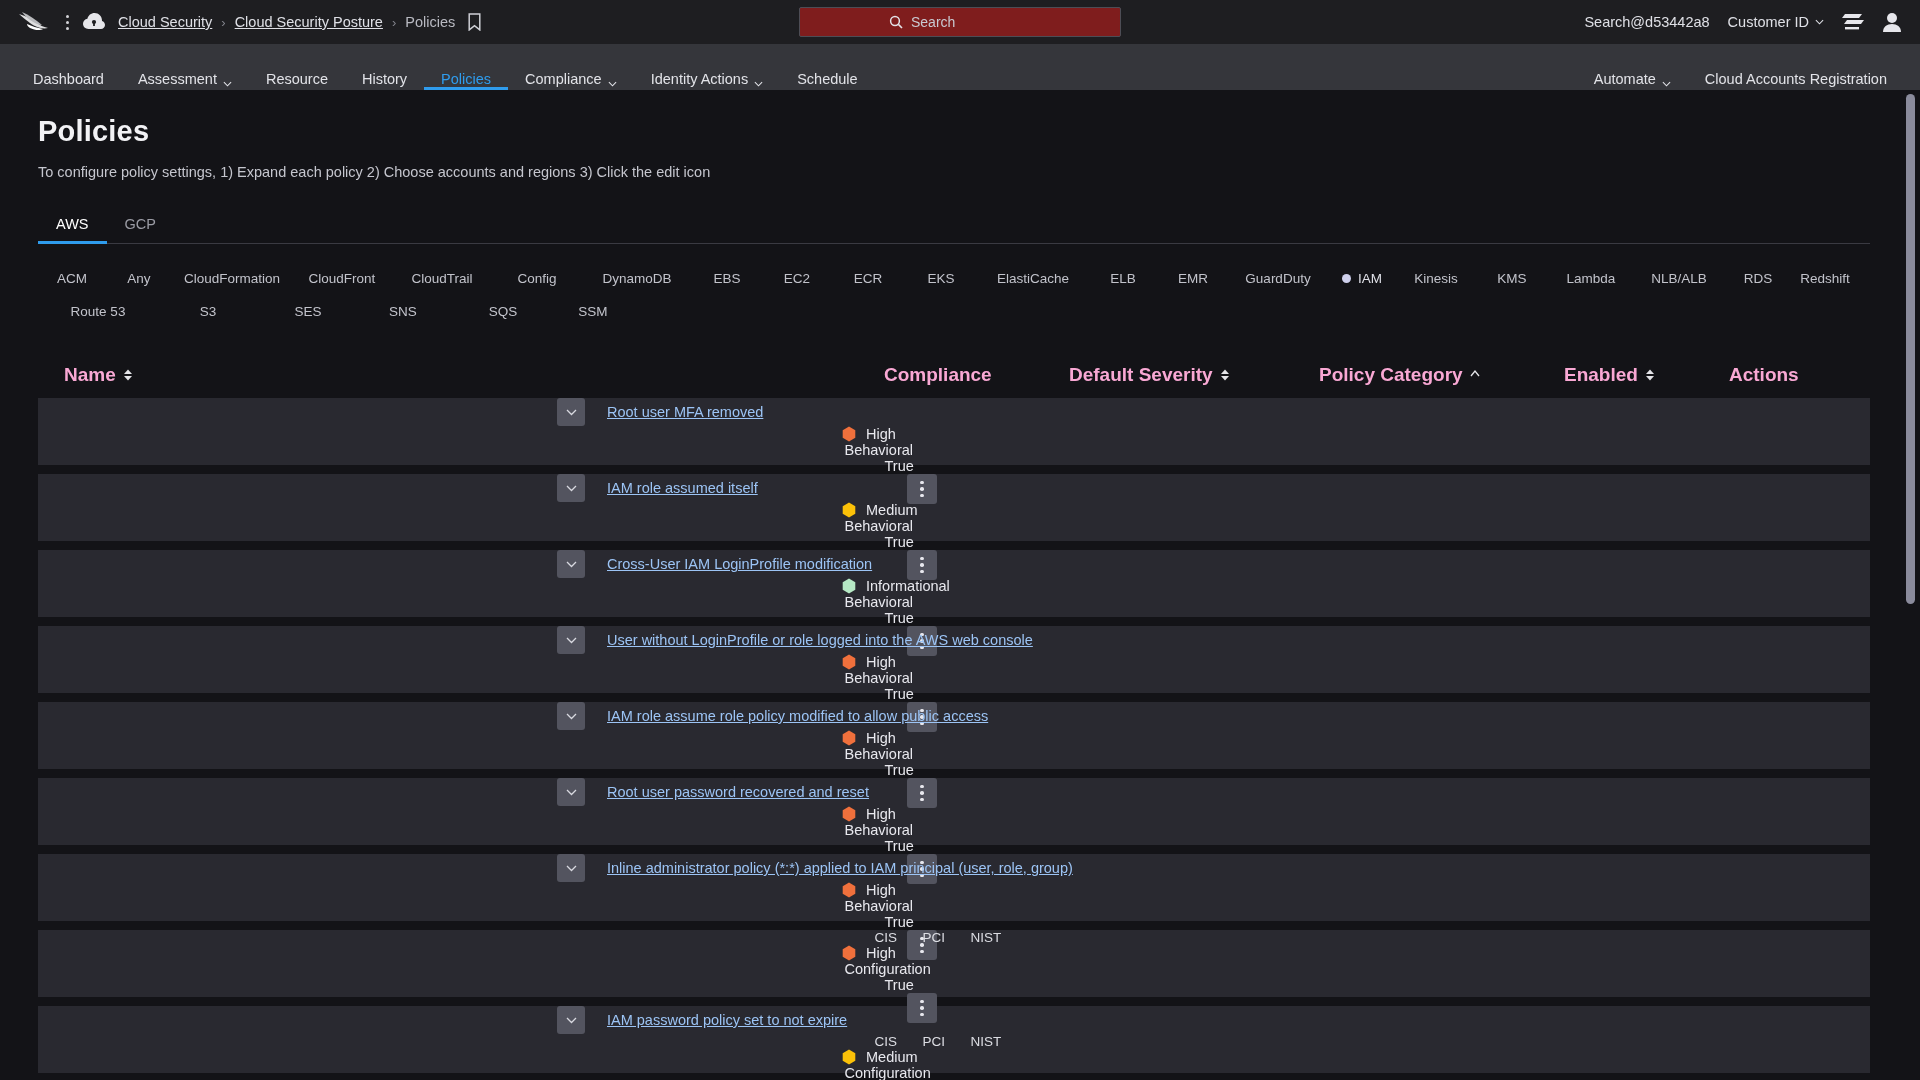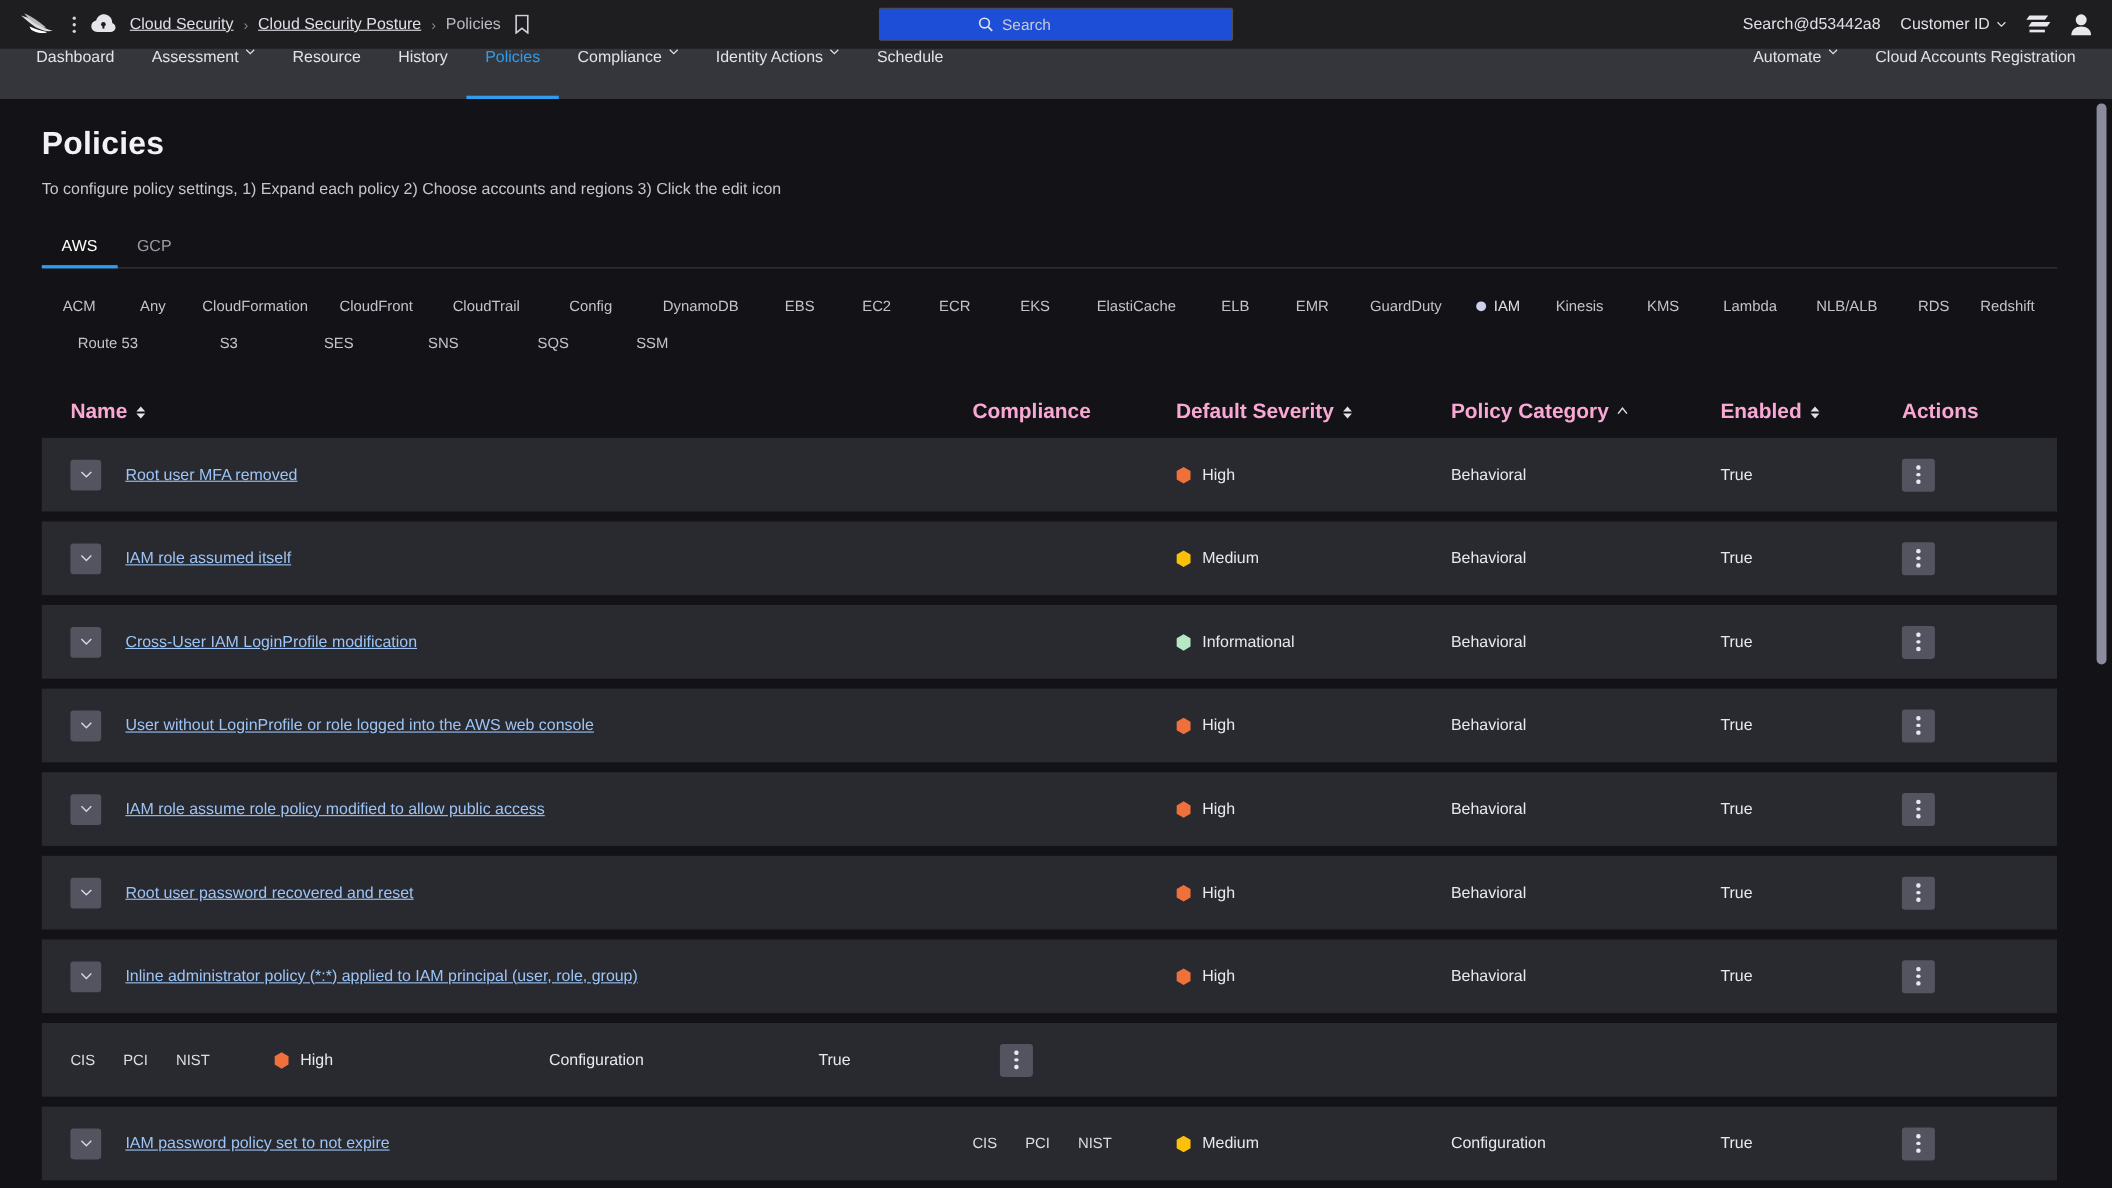--- a/index.html
+++ b/index.html
@@ -28,21 +28,21 @@
   .crumbs { display: flex; align-items: center; gap: 9px; font-size: 14.5px; }
   .crumbs a { color: #dfe0e6; text-decoration: underline; }
   .crumbs .sep { color: #83848d; font-size: 13px; }
   .crumbs .cur { color: #b9bac2; }
   .bookmark-ico { width: 15px; height: 18px; margin-left: 12px; flex:none; }
 
   .searchwrap {
     position: absolute; left: 50%; transform: translateX(-50%);
     width: 322px; height: 30px;
     border: 1px solid #4d4d55; border-radius: 2px;
-    background: #1d4ed8;
+    background: #7f1d1d;
     display: flex; align-items: center; justify-content: center; gap: 8px;
   }
   .searchwrap .mag { width: 14px; height: 14px; }
   .search-input {
     background: transparent; border: none; outline: none;
     color: #c9cad2; font-size: 14px; font-family: inherit;
     width: 120px;
   }
   .search-input::placeholder { color: #c9cad2; }
 
@@ -57,21 +57,21 @@
 
   
   .navbar {
     height: 46px; width: 100%;
     background: #35363b;
     display: flex; align-items: stretch;
     padding: 0 16px;
     font-size: 14.5px;
   }
   .nav-item {
-    display: flex; align-items: flex-start; gap: 6px;
+    display: flex; align-items: flex-end; gap: 6px;
     padding: 0 17px; color: #e2e3e8; cursor: pointer;
     border-bottom: 3px solid transparent;
     white-space: nowrap;
   }
   .nav-item.active { color: #2f9ced; border-bottom-color: #2f9ced; }
   .nav-right { margin-left: auto; display: flex; }
 
   
   .page {
     width: 1920px; height: 990px;
@@ -114,20 +114,21 @@
   .c-cat    { width: 245px; }
   .c-en     { width: 165px; }
   .c-act    { width: 120px; }
   .sortico { width: 10px; height: 12px; opacity: .95; }
 
   .row {
     display: flex; align-items: center;
     height: 67px; margin-bottom: 9px;
     background: #292930; padding-left: 26px;
     width: 1832px;
+    flex-direction: column;
   }
   .expand-btn {
     width: 28px; height: 28px; background: #53545f; border: none; border-radius: 3px;
     display: flex; align-items: center; justify-content: center; cursor: pointer; flex:none;
   }
   .policy-link {
     color: #9cc4f5; font-size: 14.5px; text-decoration: underline;
     margin-left: 22px; cursor: pointer; white-space: nowrap;
   }
   .comp-badges { display: flex; gap: 0; font-size: 13.5px; color: #dcdde3; }

